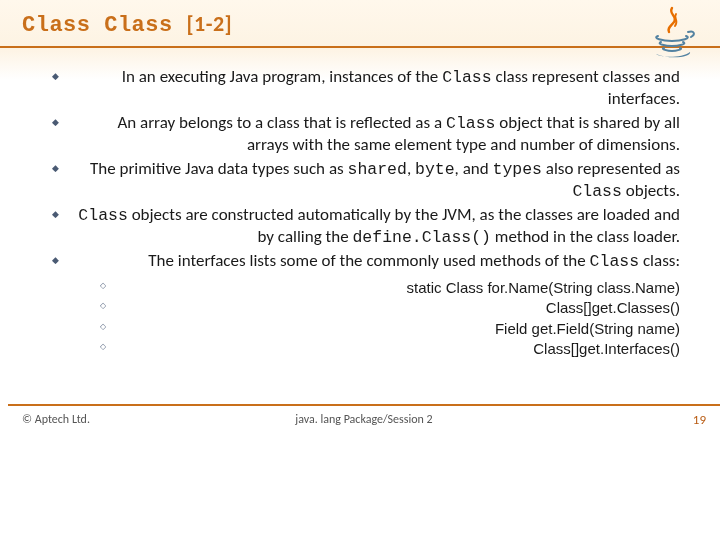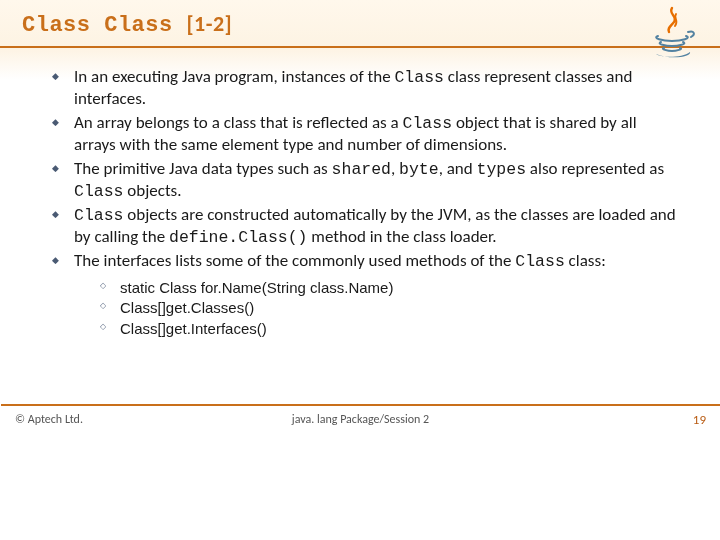--- a/index.html
+++ b/index.html
@@ -21,34 +21,34 @@
   }
   .title .range { font-family: Calibri, Arial, sans-serif; font-weight: 700; }
   .logo {
     position: absolute; right: 18px; top: 4px; width: 60px; height: 56px;
   }
   .content {
     padding: 18px 40px 0 52px;
     font-size: 17px; line-height: 1.28; color: #1a1a1a;
   }
   ul.main { list-style: none; }
-  ul.main > li { position: relative; padding-left: 22px; margin-bottom: 2px; }
+  ul.main > li { position: relative; padding-left: 22px; margin-bottom: 2px; text-align: right; }
   ul.main > li::before {
     content: "◆"; position: absolute; left: 0; top: 4px;
     font-size: 9px; color: #4a5a73;
   }
   ul.sub { list-style: none; margin: 6px 0 0 26px; font-family: Liberation Sans, sans-serif; font-size: 15px; line-height: 1.35; }
   ul.sub > li { position: relative; padding-left: 20px; }
   ul.sub > li::before {
     content: "◇"; position: absolute; left: 0; top: 3px;
     font-size: 8px; color: #6a788f;
   }
   .mono { font-family: "Courier New", monospace; font-size: 0.97em; }
   .footer {
-    position: absolute; left: 1px; right: 0; bottom: 0;
+    position: absolute; left: 8px; right: 0; bottom: 0;
     border-top: 2px solid #c96f1a;
     height: 28px; display: flex; align-items: center;
     font-size: 12px; color: #555;
     padding: 0 14px;
   }
   .footer .mid { position: absolute; left: 50%; transform: translateX(-50%); }
   .footer .pg { margin-left: auto; color: #b85a10; font-size: 13px; }
 </style>
 </head>
 <body>
@@ -87,20 +87,21 @@
         <span>The primitive Java data types such as </span><span class="mono">shared</span><span>, </span><span class="mono">byte</span><span>, and </span><span class="mono">types</span><span> also represented as </span><span class="mono">Class</span><span> objects.</span>
       </li>
       <li>
         <span class="mono">Class</span><span> objects are constructed automatically by the JVM, as the classes are loaded and by calling the </span><span class="mono">define.Class()</span><span>  method in the class loader.</span>
       </li>
       <li>
         <span>The interfaces lists some of the commonly used methods of the </span><span class="mono">Class</span><span> class:</span>
         <ul class="sub">
           <li>static Class for.Name(String class.Name)</li>
           <li>Class[]get.Classes()</li>
+          <li>Field get.Field(String name)</li>
           <li>Class[]get.Interfaces()</li>
         </ul>
       </li>
     </ul>
   </div>
 
   <div class="footer">
     <span>© Aptech Ltd.</span>
     <span class="mid">java. lang Package/Session 2</span>
     <span class="pg">19</span>

